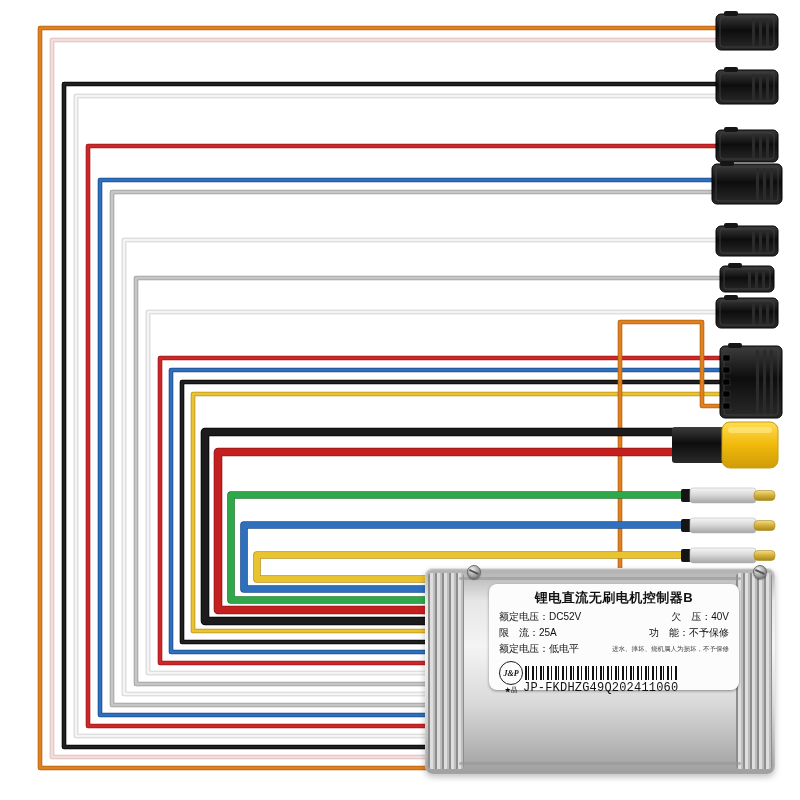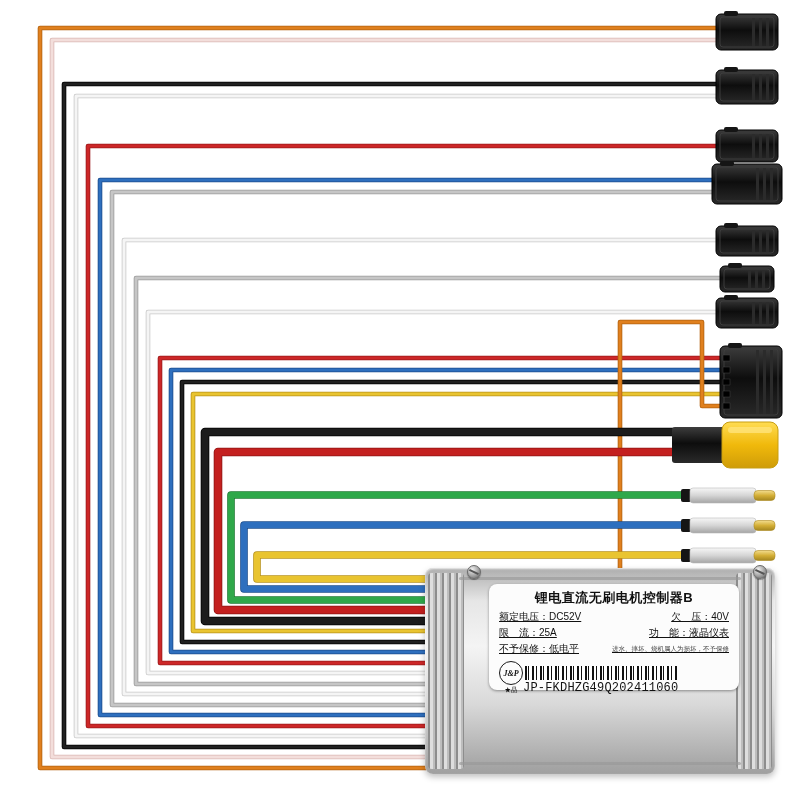--- a/index.html
+++ b/index.html
@@ -28,21 +28,21 @@
   .screw-tr{right:8px;top:-3px;}
   .screw-tl{left:42px;top:-3px;}
 
   
   .label{
     position:absolute;left:64px;top:16px;width:250px;height:106px;
     background:#fcfcfc;border-radius:8px;padding:5px 8px 4px 8px;box-sizing:border-box;
     box-shadow:0 1px 3px rgba(0,0,0,.4);color:#111;
   }
   .label-title{font-size:13px;font-weight:bold;text-align:center;letter-spacing:.5px;margin-bottom:3px;}
-  .label-row{display:flex;justify-content:space-between;font-size:10px;margin-top:2px;padding:0 2px;text-decoration:underline;}
+  .label-row{display:flex;justify-content:space-between;font-size:10px;margin-top:2px;padding:0 2px;}
   .label-row .small{font-size:6.5px;color:#444;align-self:center;max-width:130px;line-height:1.2;text-align:right;}
   .label-bottom{display:flex;justify-content:flex-start;align-items:flex-end;margin-top:5px;padding:0 2px;}
   .logo{display:flex;flex-direction:column;align-items:center;}
   .logo-circle{width:22px;height:22px;border:1.5px solid #1a1a1a;border-radius:50%;
     display:flex;align-items:center;justify-content:center;
     font:italic bold 8px "Liberation Serif",serif;}
   .logo-sub{font-size:6.5px;margin-top:1px;}
   .barcode-wrap{display:flex;flex-direction:column;align-items:center;}
   .barcode-bars{width:152px;height:14px;
     background:repeating-linear-gradient(90deg,#111 0 2px,#fff 2px 3px,#111 3px 4px,#fff 4px 7px,#111 7px 9px,#fff 9px 11px,#111 11px 12px,#fff 12px 15px);}
@@ -256,24 +256,24 @@
     <div class="screw screw-tr"></div>
 
     <div class="label">
       <div class="label-title">锂电直流无刷电机控制器B</div>
       <div class="label-row">
         <span>额定电压：DC52V</span>
         <span>欠　压：40V</span>
       </div>
       <div class="label-row">
         <span>限　流：25A</span>
-        <span>功　能：液晶仪表</span>
+        <span>功　能：不予保修</span>
       </div>
       <div class="label-row">
-        <span>不予保修：低电平</span>
+        <span>额定电压：低电平</span>
         <span class="small">进水、摔坏、烧机属人为损坏，不予保修</span>
       </div>
       <div class="label-bottom">
         <div class="logo">
           <div class="logo-circle">J&amp;P</div>
           <div class="logo-sub">★品</div>
         </div>
         <div class="barcode-wrap">
           <div class="barcode-bars"></div>
           <div class="serial">JP-FKDHZG49Q202411060</div>

